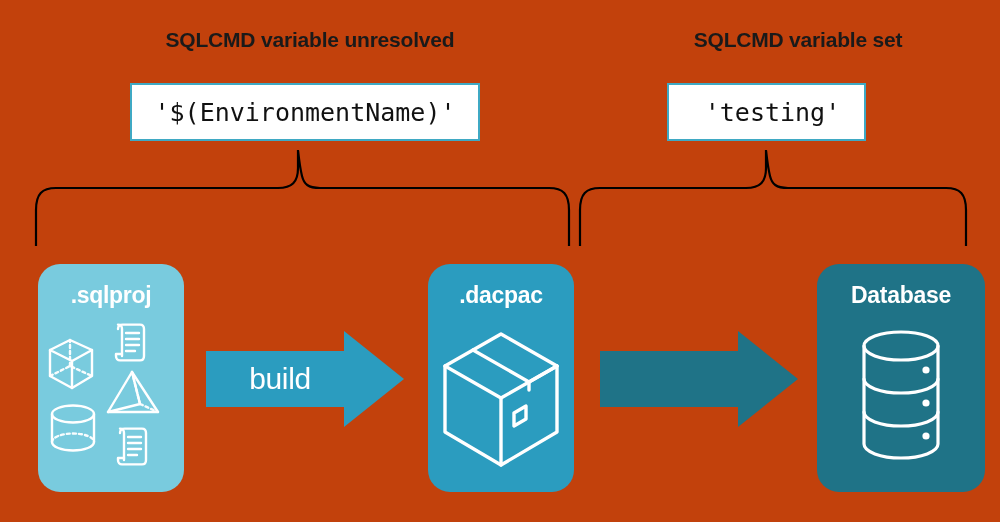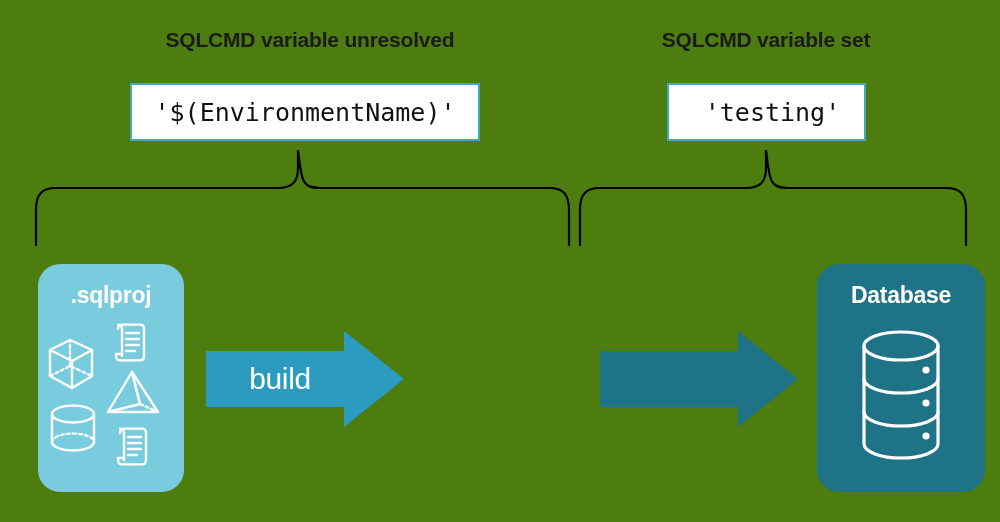--- a/index.html
+++ b/index.html
@@ -7,37 +7,37 @@
     padding: 0;
     background: #ffffff;
   }
   body {
     font-family: "Liberation Sans", sans-serif;
   }
   #canvas {
     position: relative;
     width: 1000px;
     height: 522px;
-    background: #4d7c0f;
+    background: #c2410c;
     overflow: hidden;
   }
 
   
   .section-label {
     position: absolute;
     font-family: "Liberation Sans", sans-serif;
     font-weight: bold;
     font-size: 21px;
     color: #1a1a1a;
     text-align: center;
     white-space: nowrap;
     letter-spacing: -0.2px;
   }
   #label-left  { left: 110px; top: 28px; width: 400px; }
-  #label-right { left: 610px; top: 28px; width: 312px; }
+  #label-right { left: 642px; top: 28px; width: 312px; }
 
   
   .code-box {
     position: absolute;
     box-sizing: border-box;
     border: 2px solid #3FA9C4;
     background: #ffffff;
     display: flex;
     align-items: center;
     justify-content: center;
@@ -230,20 +230,39 @@
     </div>
   </div>
 
   <div class="arrow" id="arrow-build">
     <svg viewBox="0 0 198 96" preserveAspectRatio="none">
       <polygon points="0,20 138,20 138,0 198,48 138,96 138,76 0,76" fill="#2B9CBF"></polygon>
     </svg>
     <div class="arrow-label">build</div>
   </div>
 
+  <div class="card" id="card-dacpac">
+    <div class="card-title">.dacpac</div>
+    <div class="card-art">
+      <svg viewBox="0 0 146 164" preserveAspectRatio="xMidYMid meet">
+        <g fill="none" stroke="#ffffff" stroke-width="3.4" stroke-linejoin="round" stroke-linecap="round">
+
+          <polygon points="73,14 129,46 129,112 73,145 17,112 17,46"></polygon>
+
+          <polyline points="17,46 73,78 129,46"></polyline>
+          <line x1="73" y1="78" x2="73" y2="145"></line>
+
+          <polyline points="45,30 101,62 129,46"></polyline>
+          <line x1="101" y1="62" x2="101" y2="70"></line>
+
+          <polygon points="86,93 98,86 98,99 86,106"></polygon>
+        </g>
+      </svg>
+    </div>
+  </div>
 
   <div class="arrow" id="arrow-deploy">
     <svg viewBox="0 0 198 96" preserveAspectRatio="none">
       <polygon points="0,20 138,20 138,0 198,48 138,96 138,76 0,76" fill="#1F7387"></polygon>
     </svg>
   </div>
 
   <div class="card" id="card-database">
     <div class="card-title">Database</div>
     <div class="card-art">

